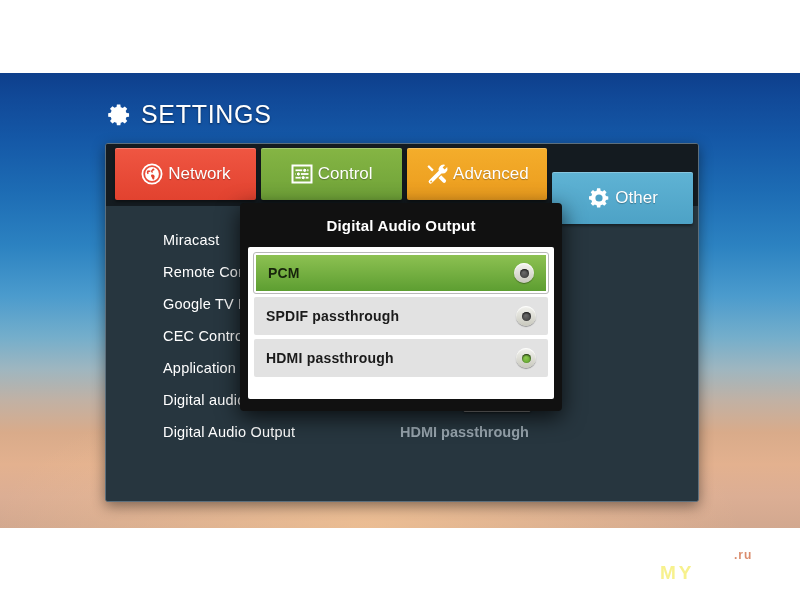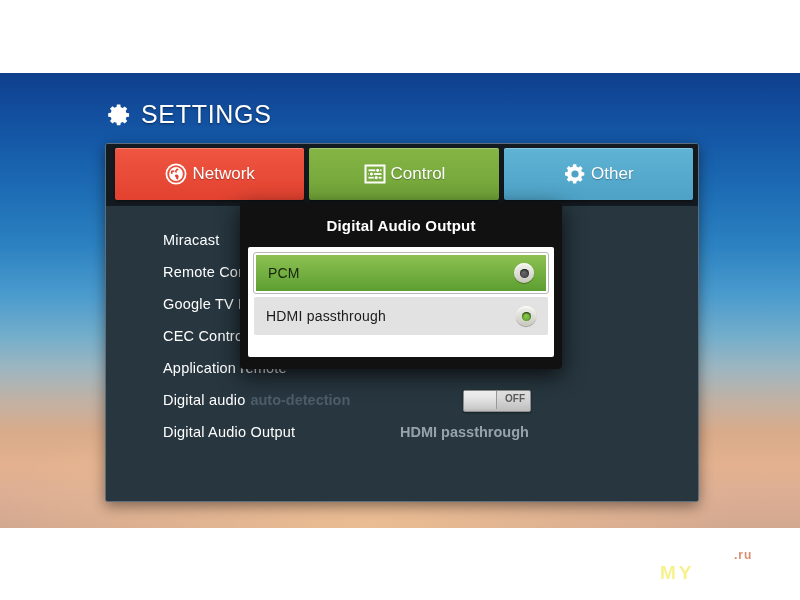--- a/index.html
+++ b/index.html
@@ -132,21 +132,21 @@
     font-size: 17px;
     border-radius: 2px;
     box-shadow: inset 0 1px 0 rgba(255,255,255,.25), 0 2px 3px rgba(0,0,0,.4);
     cursor: pointer;
     user-select: none;
   }
   .tab .tab-label { text-shadow: 0 1px 1px rgba(0,0,0,.3); }
   .tab-network  { background: linear-gradient(to bottom, #ef5642 0%, #e2422f 100%); }
   .tab-display  { background: linear-gradient(to bottom, #85b544 0%, #6fa238 100%); }
   .tab-advanced { background: linear-gradient(to bottom, #f4ad2b 0%, #eb9c1e 100%); }
-  .tab-other    { background: linear-gradient(to bottom, #5fb3d4 0%, #4da2c6 100%); }
+  .tab-other    { background: linear-gradient(to bottom, #5fb3d4 0%, #4da2c6 100%); margin-top: 24px; }
   .tab-icon { width: 24px; height: 24px; display: block; flex: 0 0 auto; }
 
   
   .list {
     position: absolute;
     left: 0; top: 62px;
     width: 592px; height: 295px;
     padding-top: 18px;
     box-sizing: border-box;
   }
@@ -249,21 +249,21 @@
   .option:last-child { margin-bottom: 0; }
   .option.highlight {
     background: linear-gradient(to bottom, #8dc152 0%, #5d9e31 100%);
     border: 2px solid #ffffff;
     outline: 1px solid #b9b9b9;
     height: 40px;
   }
   .option-label {
     color: #1b1b1b;
     font-size: 14px;
-    font-weight: normal;
+    font-weight: bold;
     letter-spacing: .2px;
   }
   .option.highlight .option-label { color: #17240c; }
 
   .radio {
     position: absolute;
     right: 12px; top: 50%;
     transform: translateY(-50%);
     width: 20px; height: 20px;
     border-radius: 50%;
@@ -324,20 +324,31 @@
               <rect x="5.5" y="11.1" width="13" height="1.8" fill="#ffffff"></rect>
               <rect x="5.5" y="14.8" width="13" height="1.8" fill="#ffffff"></rect>
               <circle cx="14.7" cy="8.3" r="2.1" fill="#ffffff" stroke="#6fa238" stroke-width="1"></circle>
               <circle cx="8.4" cy="12" r="2.1" fill="#ffffff" stroke="#6fa238" stroke-width="1"></circle>
               <circle cx="13.2" cy="15.7" r="2.1" fill="#ffffff" stroke="#6fa238" stroke-width="1"></circle>
             </svg>
           </span>
           <span class="tab-label">Control</span>
         </div>
 
+        <div class="tab tab-advanced">
+          <span>
+            <svg class="tab-icon" viewBox="0 0 24 24" aria-hidden="true">
+              <path fill="#ffffff" d="M4.1 3.2l4.6 4.6-1.6 1.6-4.6-4.6a2.2 2.2 0 0 1 1.6-1.6z"></path>
+              <path fill="#ffffff" d="M16.2 13.3l4.3 4.3a1.9 1.9 0 1 1-2.7 2.7l-4.3-4.3z"></path>
+              <path fill="#ffffff" d="M18.6 2.6a4.9 4.9 0 0 0-4.8 6.1L4.2 18.3a1.9 1.9 0 1 0 2.7 2.7l9.6-9.6a4.9 4.9 0 0 0 5.7-6.4l-2.5 2.5-2.1-2.1 2.5-2.5a5 5 0 0 0-1.5-.3z"></path>
+              <path fill="#f4ad2b" d="M5.4 18.9a1 1 0 1 1 1.4 1.4 1 1 0 0 1-1.4-1.4z"></path>
+            </svg>
+          </span>
+          <span class="tab-label">Advanced</span>
+        </div>
 
         <div class="tab tab-other">
           <span>
             <svg class="tab-icon" viewBox="0 0 24 24" aria-hidden="true">
               <path fill="#ffffff" d="M21.3 13.6l-.02-3.2-2.38-.36a6.9 6.9 0 0 0-.74-1.78l1.43-1.94-2.26-2.26-1.94 1.43a6.9 6.9 0 0 0-1.78-.74L13.25 2.3h-3.2l-.36 2.38c-.63.17-1.22.42-1.78.74L5.97 3.99 3.71 6.25l1.43 1.94c-.32.56-.57 1.15-.74 1.78l-2.38.36v3.2l2.38.36c.17.63.42 1.22.74 1.78l-1.43 1.94 2.26 2.26 1.94-1.43c.56.32 1.15.57 1.78.74l.36 2.38h3.2l.36-2.38c.63-.17 1.22-.42 1.78-.74l1.94 1.43 2.26-2.26-1.43-1.94c.32-.56.57-1.15.74-1.78l2.38-.36z"></path>
               <circle cx="12" cy="12" r="3.6" fill="#4da2c6"></circle>
             </svg>
           </span>
           <span class="tab-label">Other</span>
         </div>
@@ -389,20 +400,26 @@
     <div class="dialog-title">Digital Audio Output</div>
     <div class="dialog-body">
 
       <div class="option highlight">
         <span class="option-label">PCM</span>
         <span class="radio">
             <span class="dot"></span>
           </span>
       </div>
 
+      <div class="option">
+        <span class="option-label">SPDIF passthrough</span>
+        <span class="radio">
+            <span class="dot"></span>
+          </span>
+      </div>
 
       <div class="option">
         <span class="option-label">HDMI passthrough</span>
         <span class="radio on">
             <span class="dot"></span>
           </span>
       </div>
 
     </div>
   </div>

